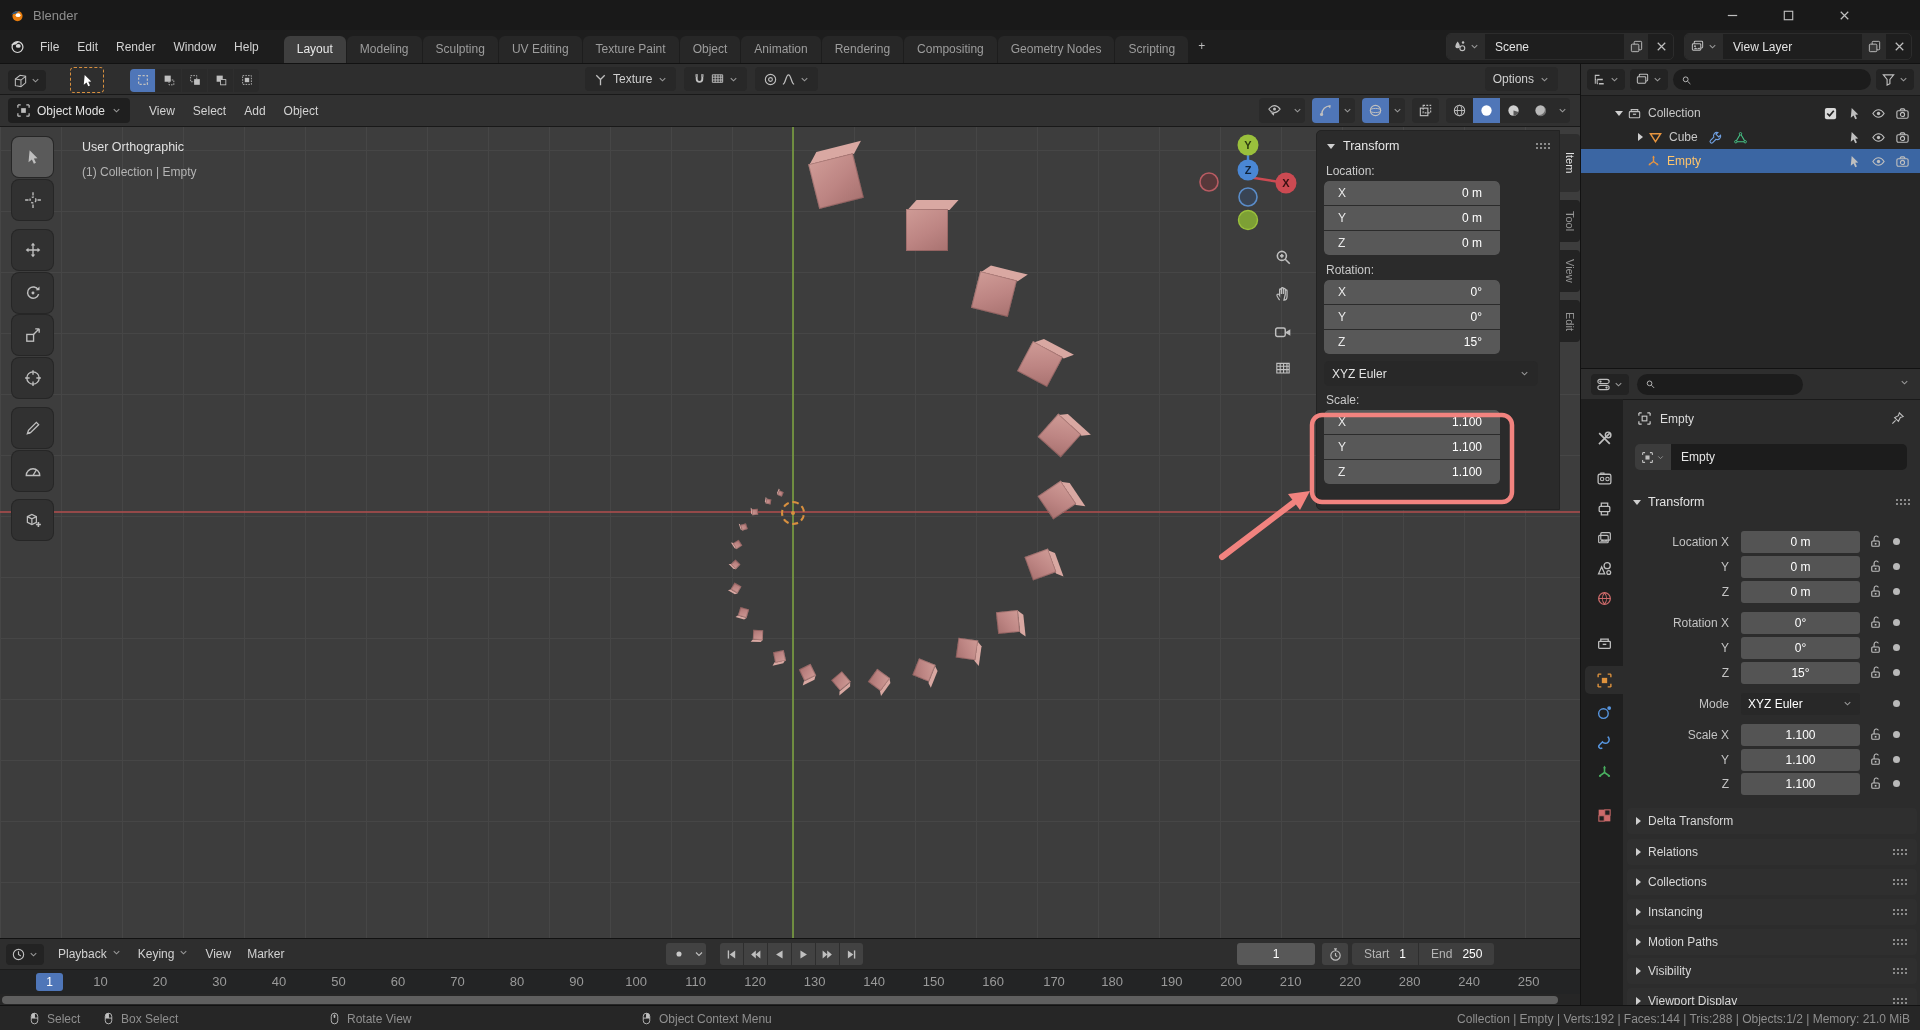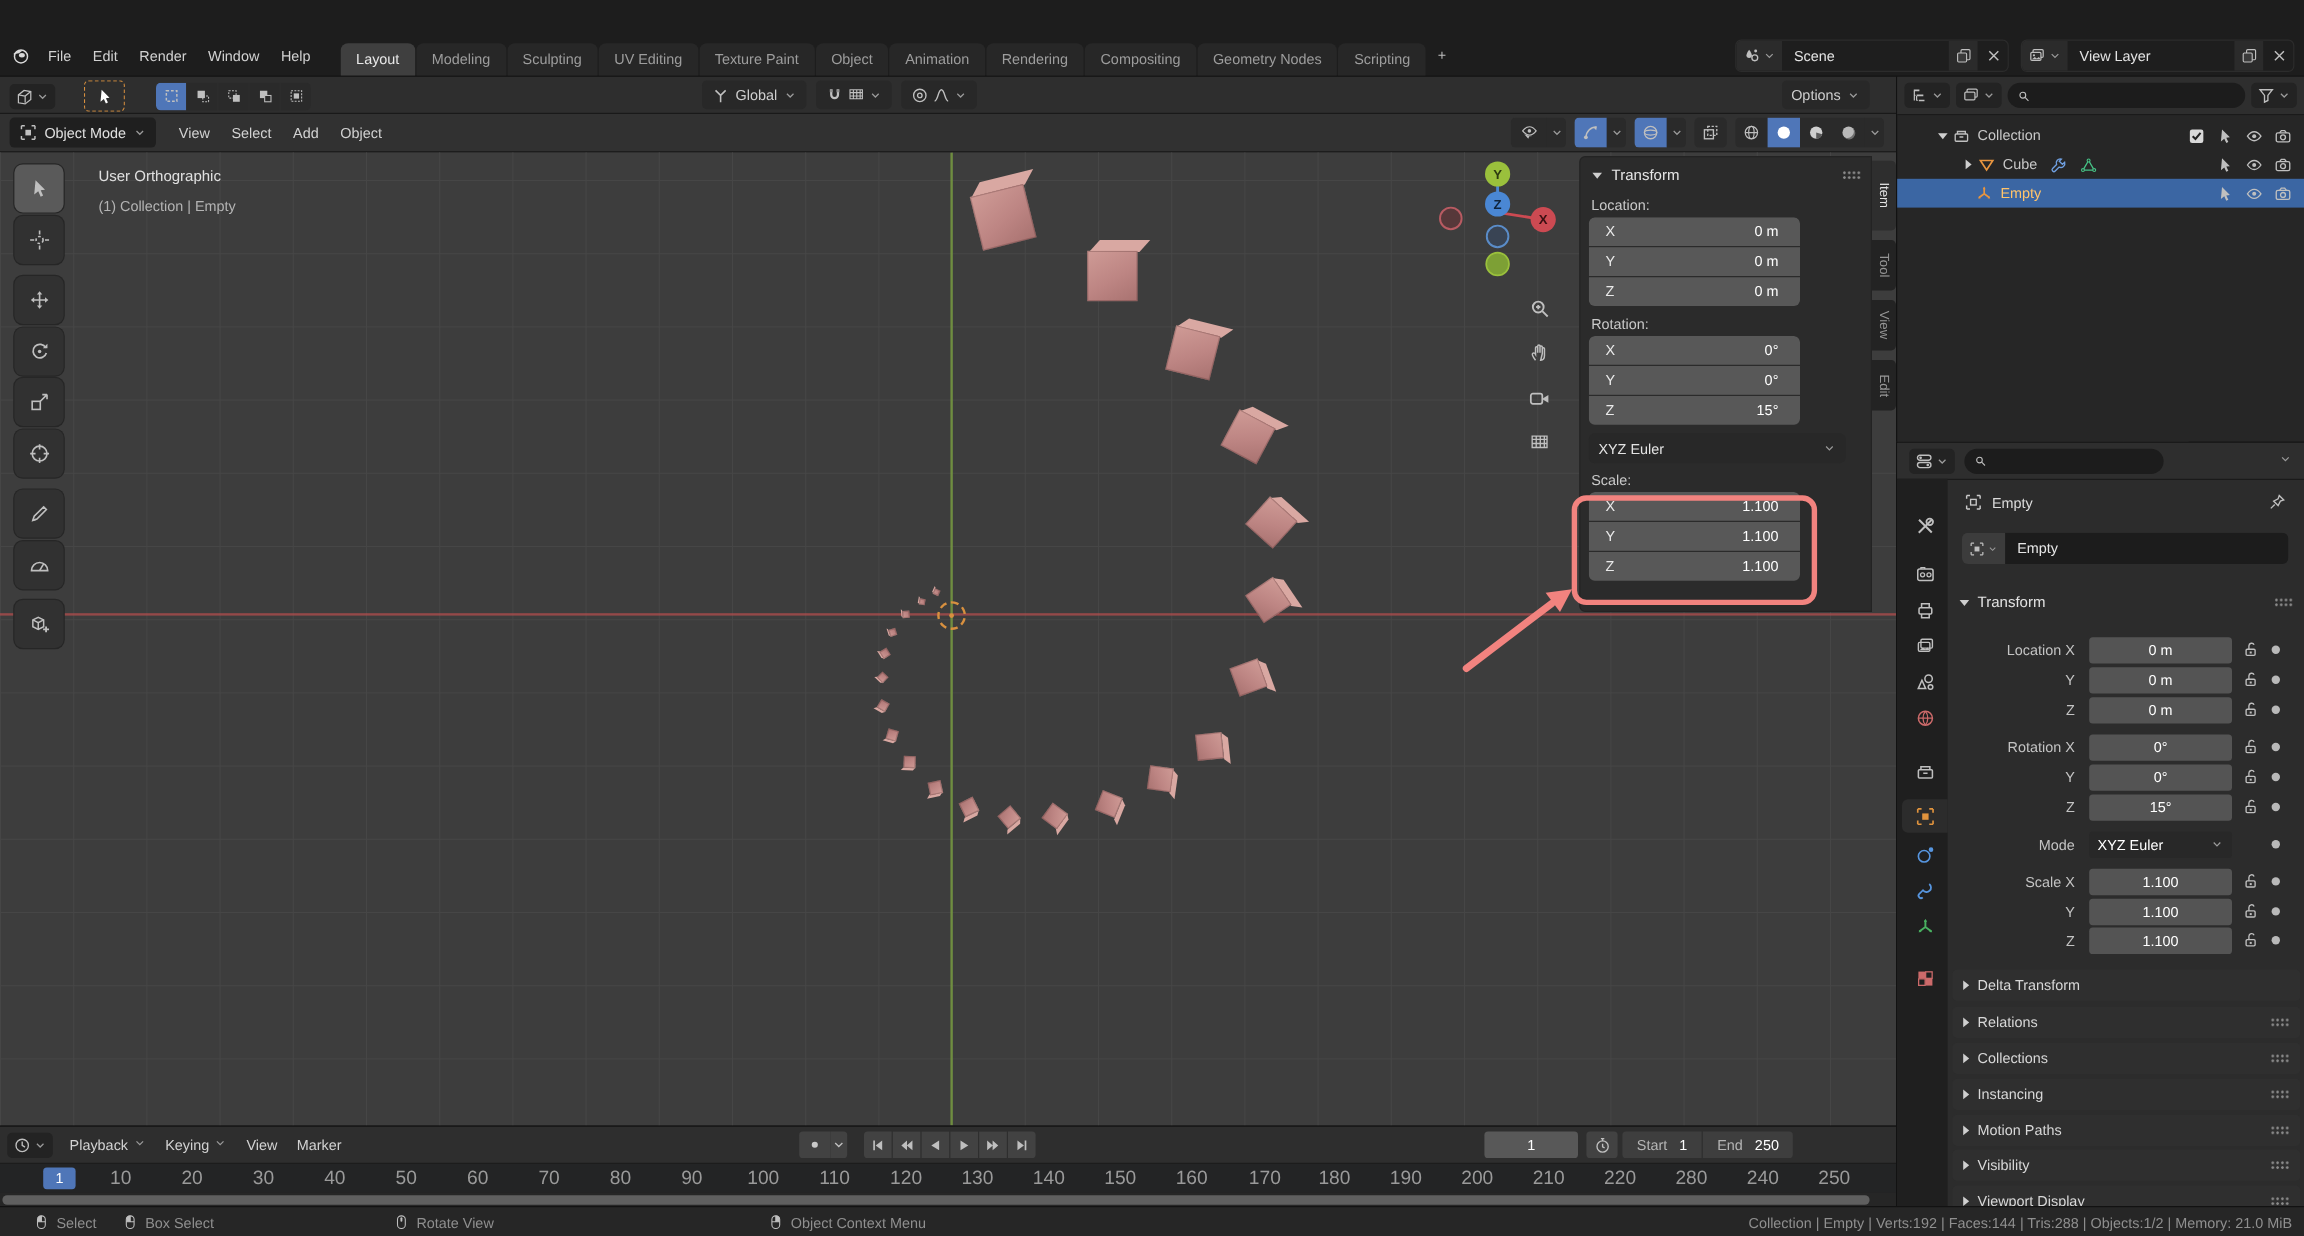--- a/index.html
+++ b/index.html
@@ -145,36 +145,61 @@
   .tbt{height:22px;background:#424242;display:flex;align-items:center;justify-content:center;color:#e8e8e8;}
   #tl-transport{position:absolute;left:666px;top:4px;display:flex;align-items:center;}
   #tl-frame{position:absolute;left:1237px;top:4px;width:78px;height:22px;background:#585858;border-radius:3px;
             display:flex;align-items:center;justify-content:center;color:#fff;}
   #tl-stopwatch{position:absolute;left:1322px;top:4px;width:26px;border-radius:3px;}
   #tl-range{position:absolute;left:1352px;top:4px;display:flex;gap:1px;}
   .rfield{height:22px;background:#3e3e3e;display:flex;align-items:center;justify-content:center;gap:10px;padding:0 12px;}
   .rfield .rl{color:#b5b5b5;}
   .rfield .rv{color:#fff;}
   #tl-ruler{position:relative;height:24px;background:#232425;}
-  .tick{position:absolute;top:4px;transform:translateX(-50%);color:#9a9a9a;font-size:16px;}
+  .tick{position:absolute;top:4px;transform:translateX(-50%);color:#9a9a9a;font-size:13px;}
   #playhead{position:absolute;left:36px;top:3px;width:27px;height:18px;background:#4f76b8;border-radius:3px;
             display:flex;align-items:center;justify-content:center;color:#fff;}
   #tl-scroll{position:relative;height:12px;}
   #tl-scroll .thumb{position:absolute;left:2px;top:2px;width:1556px;height:8px;background:#5f5f5f;border-radius:4px;}
   
   #statusbar{position:absolute;left:0;top:1005px;width:1920px;height:25px;background:#262626;border-top:1px solid #121212;
              box-sizing:border-box;color:#8f8f8f;}
   .sb-item{position:absolute;top:0;height:25px;display:flex;align-items:center;gap:6px;}
   #sb-stats{position:absolute;right:10px;top:0;height:25px;display:flex;align-items:center;}
 </style>
 </head>
 <body>
 
 <div id="root">
 
+  <div id="titlebar">
+    <span class="icn">
+      <svg viewBox="0 0 16 16">
+          <circle cx="8" cy="8.6" r="5.4" fill="#e87d0d"></circle>
+          <ellipse cx="8.6" cy="7.6" rx="2.6" ry="2" fill="#fff"></ellipse>
+          <path d="M1.2 6.8C3.4 4.2 6 3 9.6 3.2L6.4 5.8z" fill="#265787"></path>
+        </svg>
+    </span>
+    <span class="ttl">Blender</span>
+    <span class="wbtn" style="left:1712px">
+        <svg class="icn" viewBox="0 0 16 16">
+          <path d="M3 8h10" stroke="currentColor" stroke-width="1.3"></path>
+        </svg>
+      </span>
+    <span class="wbtn" style="left:1768px">
+        <svg class="icn" viewBox="0 0 16 16">
+          <rect x="3.5" y="3.5" width="9" height="9" fill="none" stroke="currentColor" stroke-width="1.2"></rect>
+        </svg>
+      </span>
+    <span class="wbtn" style="left:1824px">
+        <svg class="icn" viewBox="0 0 16 16">
+          <path d="M4 4l8 8M12 4l-8 8" stroke="currentColor" stroke-width="1.3"></path>
+        </svg>
+      </span>
+  </div>
 
   <div id="topbar">
     <span id="topbar-logo" class="icn">
       <svg viewBox="0 0 16 16">
           <circle cx="8" cy="8.6" r="5.8" fill="none" stroke="#d8d8d8" stroke-width="1.3"></circle>
           <ellipse cx="8.8" cy="7.4" rx="2.6" ry="2" fill="#d8d8d8"></ellipse>
           <path d="M1 6.6C3.2 4 6 2.8 9.8 3L6.2 5.8z" fill="#d8d8d8"></path>
         </svg>
     </span>
     <div id="topbar-menus" style="display: flex;">
@@ -300,21 +325,21 @@
               <rect x="5.5" y="5.5" width="5" height="5" fill="currentColor"></rect>
             </svg>
           </span>
         </span>
     </div>
     <div id="orient-cluster">
       <span class="pill">
         <svg class="icn" viewBox="0 0 16 16">
             <path d="M8 14V8M8 8L3.5 3.5M8 8l4.5-4.5" fill="none" stroke="currentColor" stroke-width="1.4"></path>
           </svg>
-        <span>Global</span>
+        <span>Texture</span>
         <svg class="chev" viewBox="0 0 16 16">
             <path d="M4 6l4 4 4-4" fill="none" stroke="currentColor" stroke-width="1.5"></path>
           </svg>
       </span>
       <span class="pill" style="gap:3px">
         <svg class="icn" viewBox="0 0 16 16">
             <path d="M5 2.5v5a3 3 0 0 0 6 0v-5" fill="none" stroke="currentColor" stroke-width="2"></path>
             <path d="M5 2.5v2.6M11 2.5v2.6" stroke="#8f8f8f" stroke-width="2.6"></path>
           </svg>
         <svg class="icn" viewBox="0 0 16 16">

